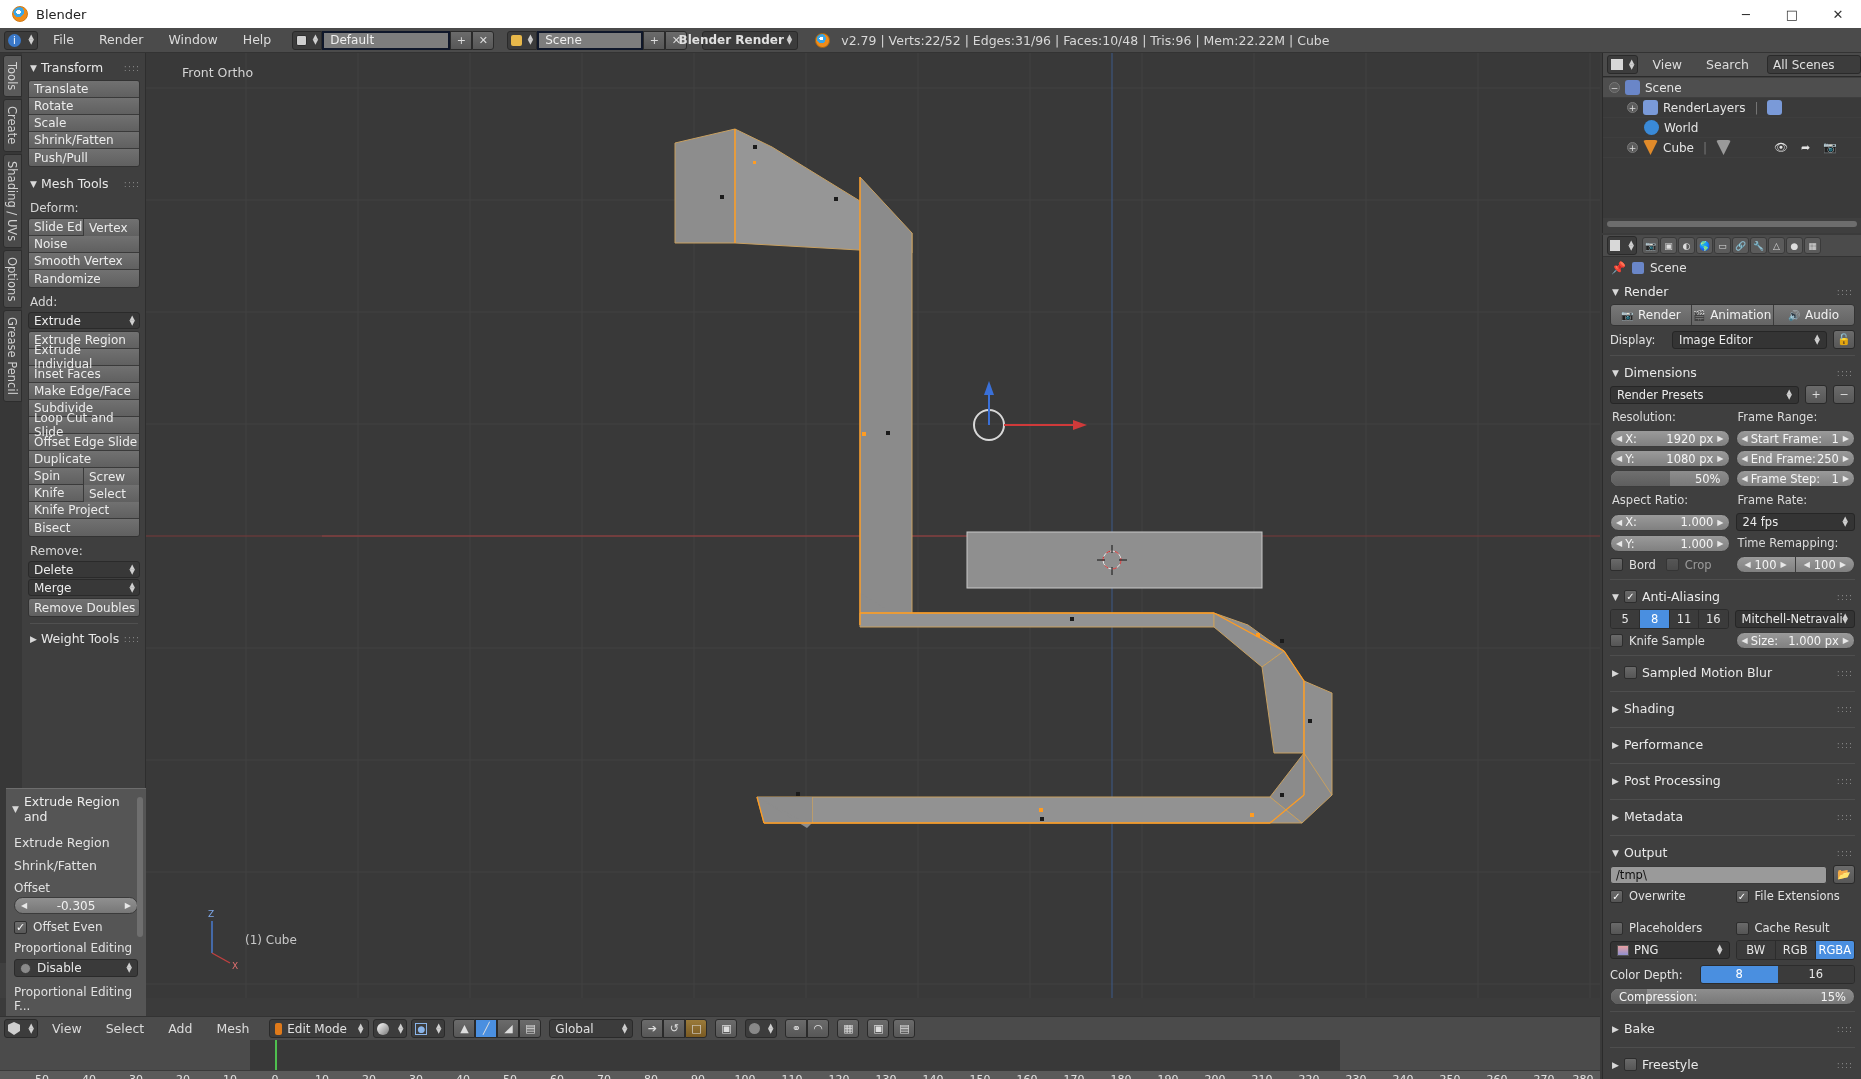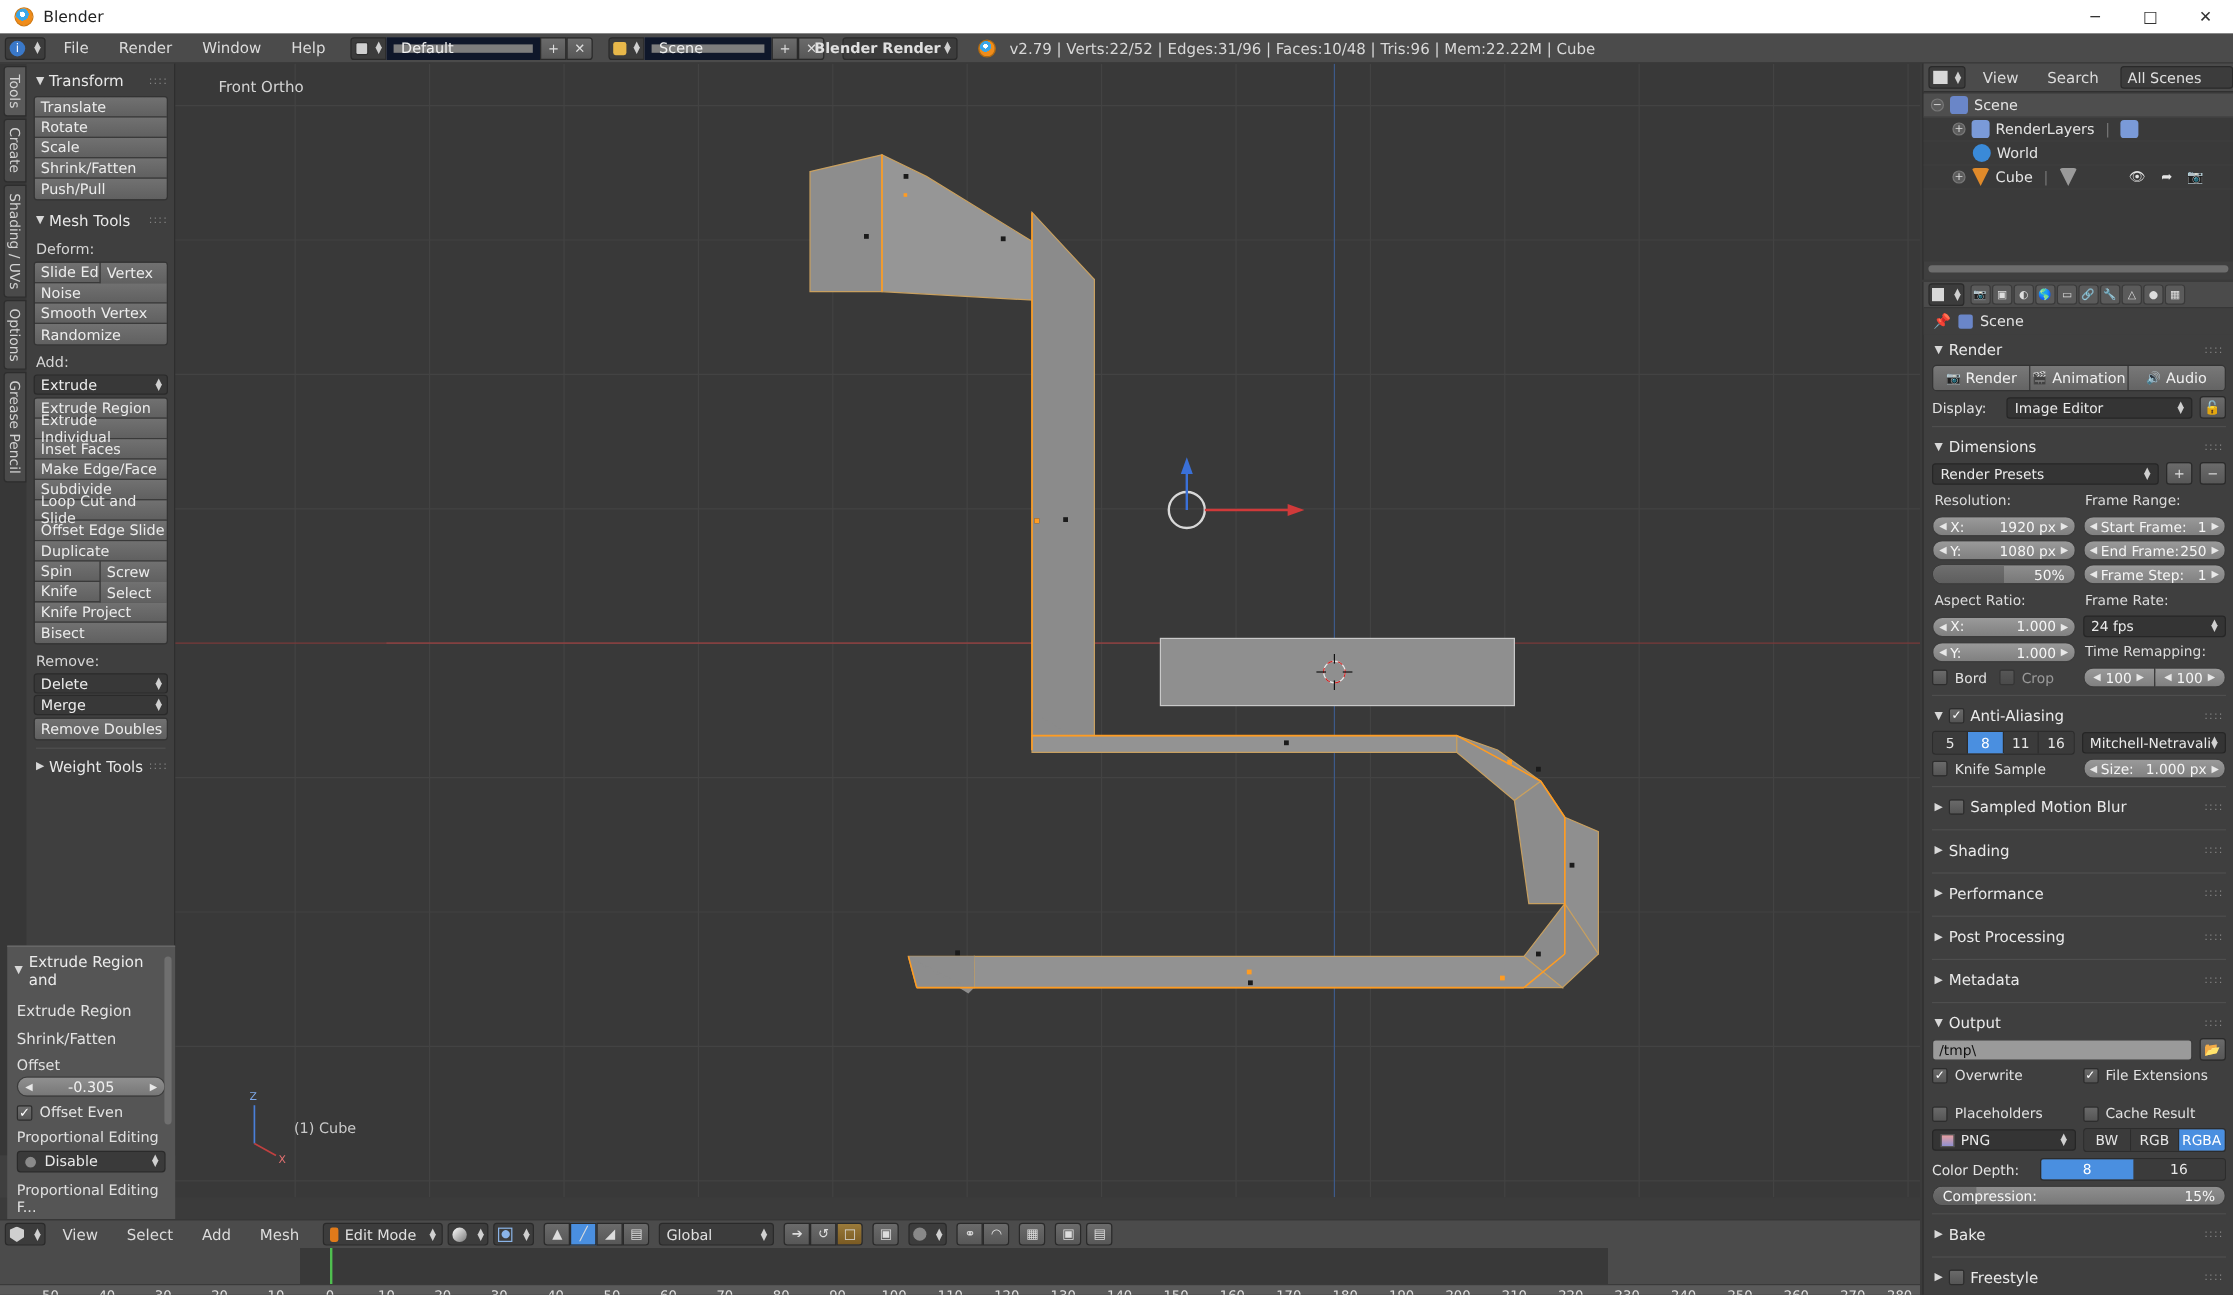--- a/index.html
+++ b/index.html
@@ -30,21 +30,21 @@
     background:#4b4b4b; border-bottom:1px solid #2b2b2b;
     display:flex; align-items:center; height:24px; gap:0px;
   }
   .menu-item { padding:0 10px; font-size:12.5px; color:#dcdcdc; line-height:24px; white-space:nowrap;}
   .ctrl-dark {
     background:#3c3c3c; border:1px solid #2a2a2a; border-radius:3px;
     color:#e0e0e0; height:19px; display:flex; align-items:center; padding:0 5px;
     font-size:12px; white-space:nowrap;
   }
   .ctrl-light {
-    background:#7d7d7d; border:6px solid #0f172a; border-radius:3px;
+    background:#7d7d7d; border:2px solid #0f172a; border-radius:3px;
     color:#f0f0f0; height:19px; display:flex; align-items:center; padding:0 6px;
     font-size:12px; white-space:nowrap;
   }
   .spin { display:inline-flex; flex-direction:column; line-height:5px; font-size:7px; margin-left:auto; padding-left:6px; color:#d0d0d0;}
   .icobox {
     width:22px;height:19px;border:1px solid #2a2a2a;border-radius:3px;
     background:linear-gradient(#6b6b6b,#575757); display:flex;align-items:center;justify-content:center;
     font-size:11px; color:#ddd;
   }
   .sq { width:14px;height:14px;border:1px solid #2d2d2d;border-radius:2px;
@@ -510,21 +510,21 @@
         <span class="spin">▲<br>▼</span>
       </div>
 
       <div style="display:flex;margin-left:4px;">
         <div class="icobox" style="border-radius:3px 0 0 3px;">▲</div>
         <div class="icobox" style="border-radius:0;background:#4a8fe0;">╱</div>
         <div class="icobox" style="border-radius:0;">◢</div>
         <div class="icobox" style="border-radius:0 3px 3px 0;">▤</div>
       </div>
 
-      <div class="ctrl-dark" style="width:96px;margin-left:4px;justify-content:space-between;">
+      <div class="ctrl-dark" style="width:84px;margin-left:4px;justify-content:space-between;">
         <span>Global</span>
         <span class="spin" style="padding-left:2px;">▲<br>▼</span>
       </div>
 
       <div style="display:flex;margin-left:4px;">
         <div class="icobox" style="border-radius:3px 0 0 3px;">➔</div>
         <div class="icobox" style="border-radius:0;">↺</div>
         <div class="icobox" style="border-radius:0 3px 3px 0;background:linear-gradient(#9a7a3a,#7a5a22);">□</div>
       </div>
       <div class="icobox" style="margin-left:4px;">▣</div>

